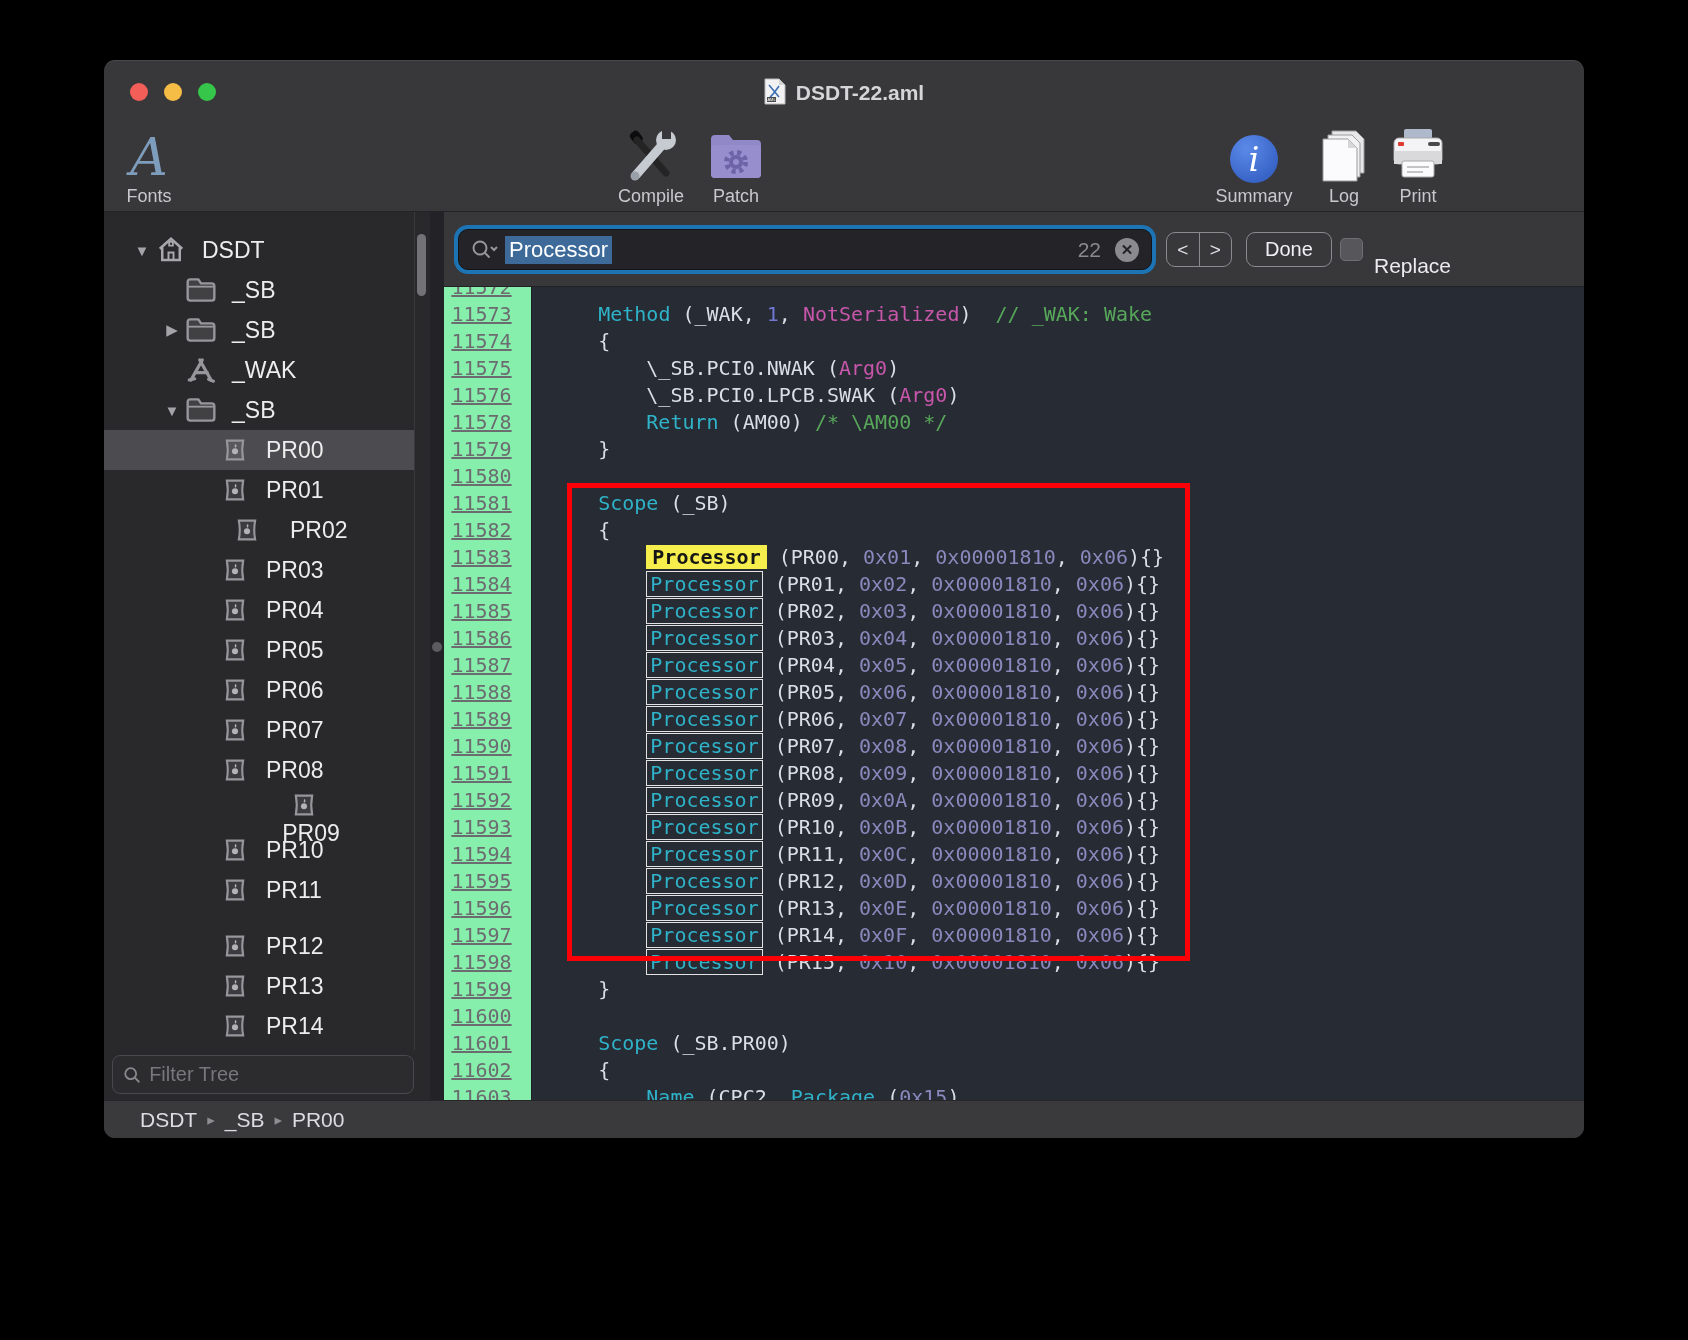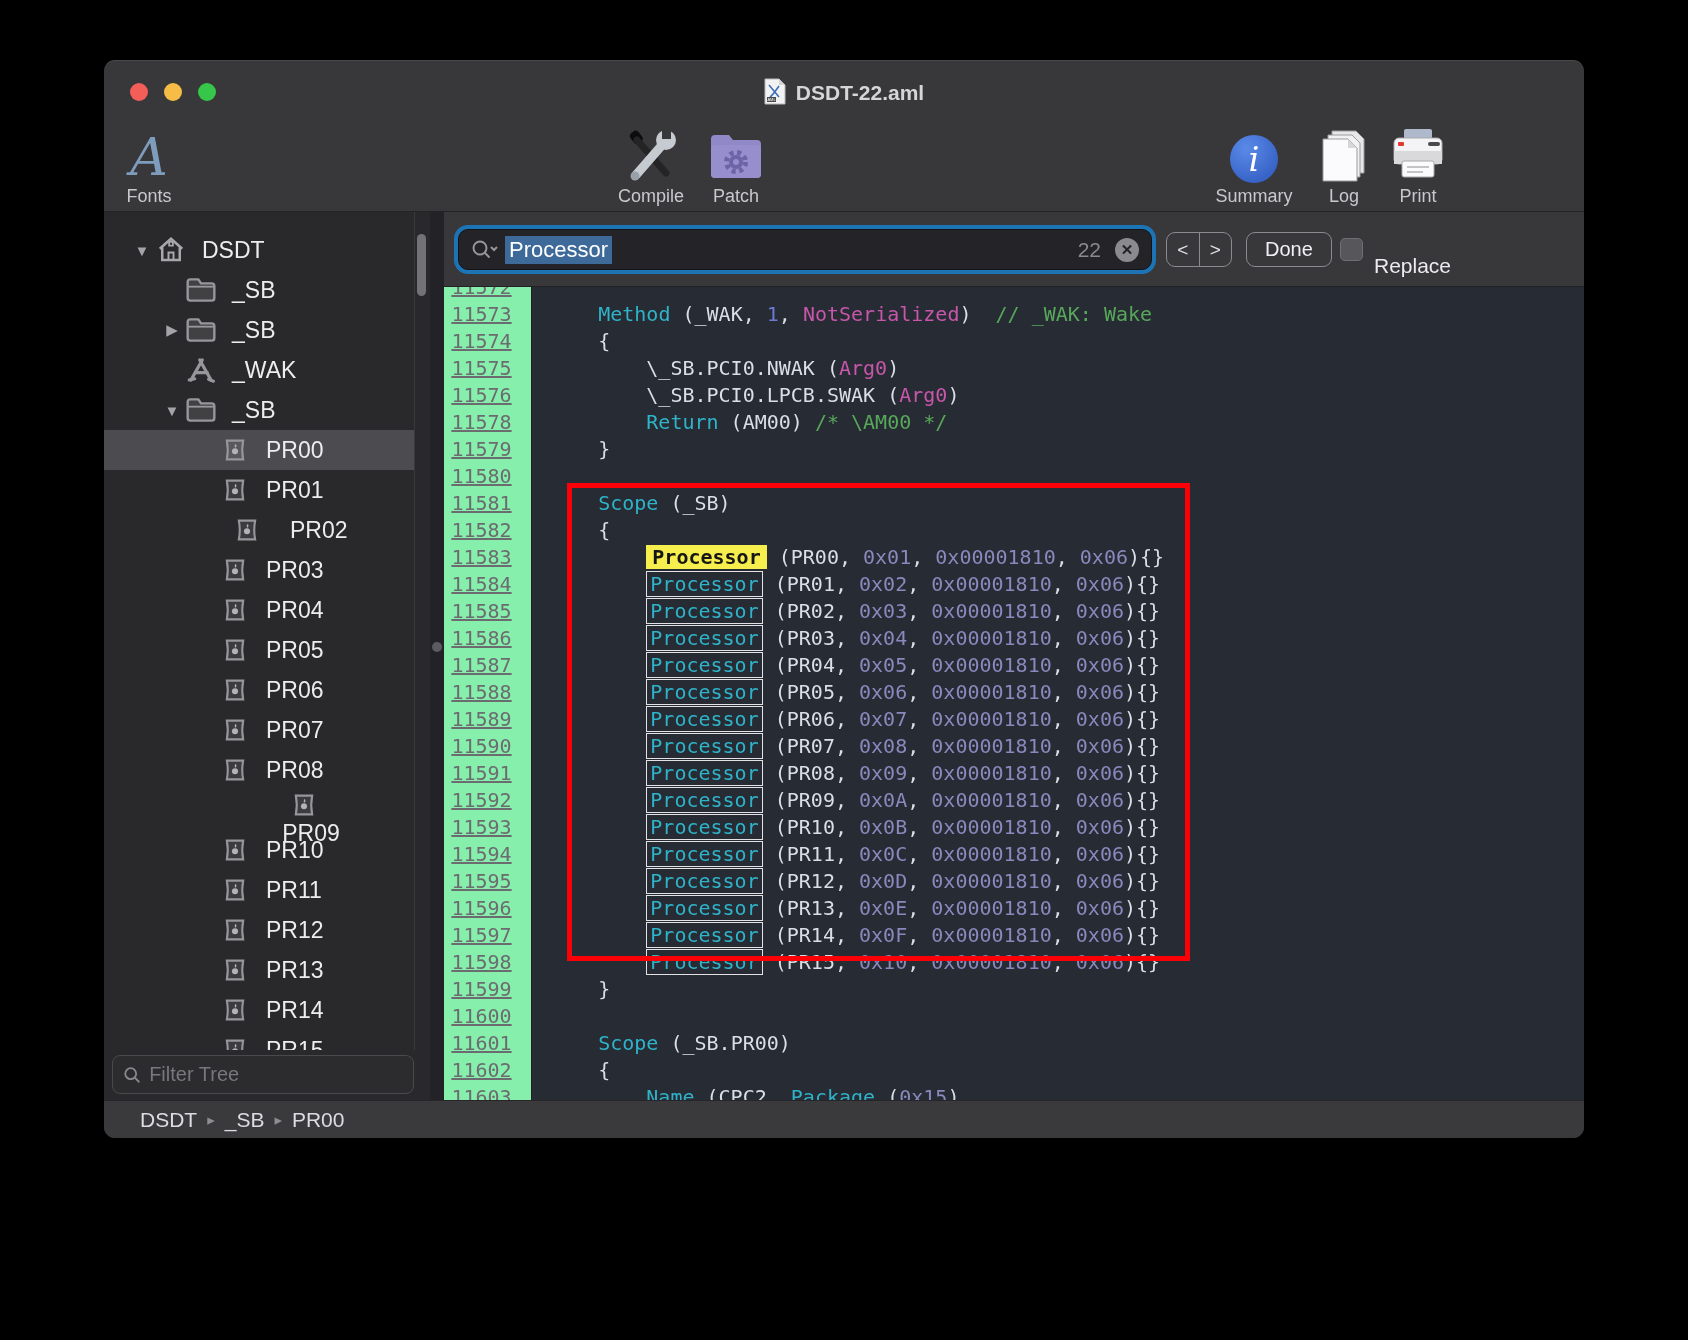--- a/index.html
+++ b/index.html
@@ -400,21 +400,21 @@
             <span class="tree-disc"></span>
             <span class="tree-ico">
               <svg width="28" height="28" viewBox="0 0 24 24">
                 <path d="M5 4 h14 q-1.6 8 0 16 h-14 q1.6-8 0-16 z" fill="rgba(150,150,154,.18)" stroke="#97969a" stroke-width="1.8"></path>
                 <circle cx="12" cy="13" r="2.6" fill="#b3b2b6"></circle>
                 <path d="M12 9.6 q1.4-1.2 0-2.2" stroke="#b3b2b6" stroke-width="1.2" fill="none"></path>
               </svg>
             </span>
             <span class="tree-label">PR11</span>
           </div>
-          <div class="tree-row" style="padding-left: 90px;">
+          <div class="tree-row" style="padding-left: 90px; margin-top: 16px;">
             <span class="tree-disc"></span>
             <span class="tree-ico">
               <svg width="28" height="28" viewBox="0 0 24 24">
                 <path d="M5 4 h14 q-1.6 8 0 16 h-14 q1.6-8 0-16 z" fill="rgba(150,150,154,.18)" stroke="#97969a" stroke-width="1.8"></path>
                 <circle cx="12" cy="13" r="2.6" fill="#b3b2b6"></circle>
                 <path d="M12 9.6 q1.4-1.2 0-2.2" stroke="#b3b2b6" stroke-width="1.2" fill="none"></path>
               </svg>
             </span>
             <span class="tree-label">PR12</span>
           </div>

